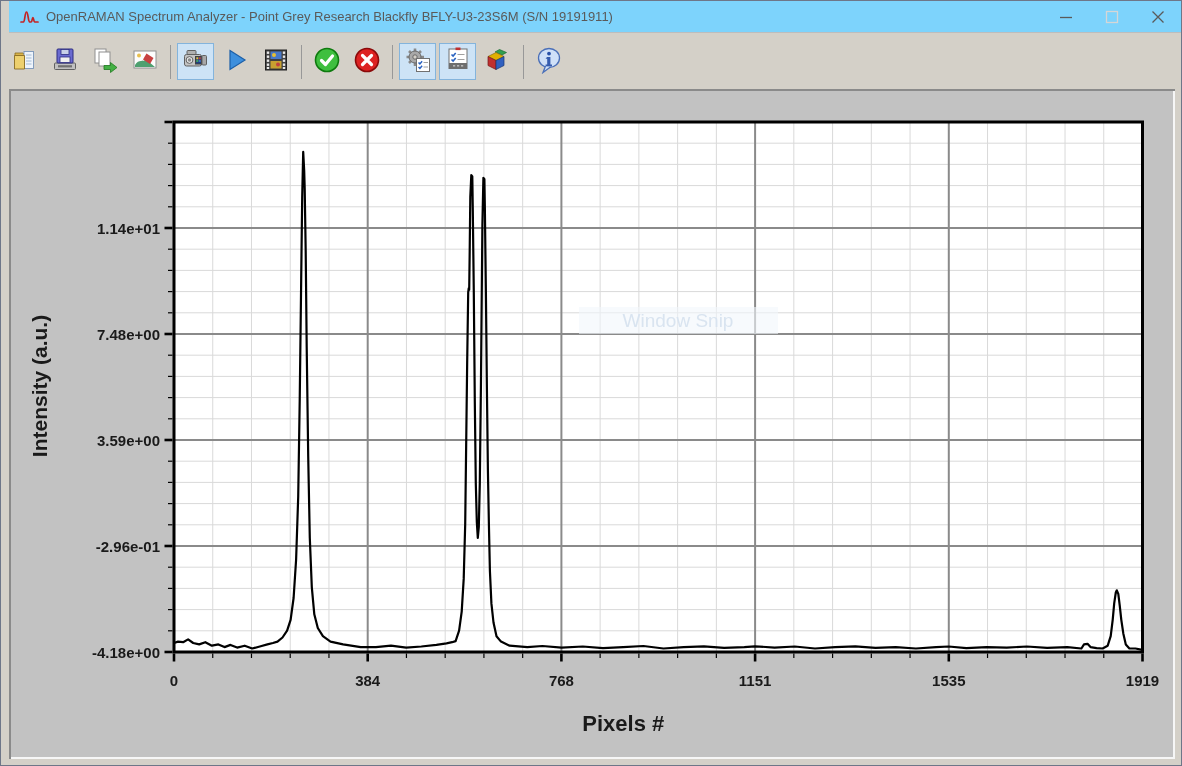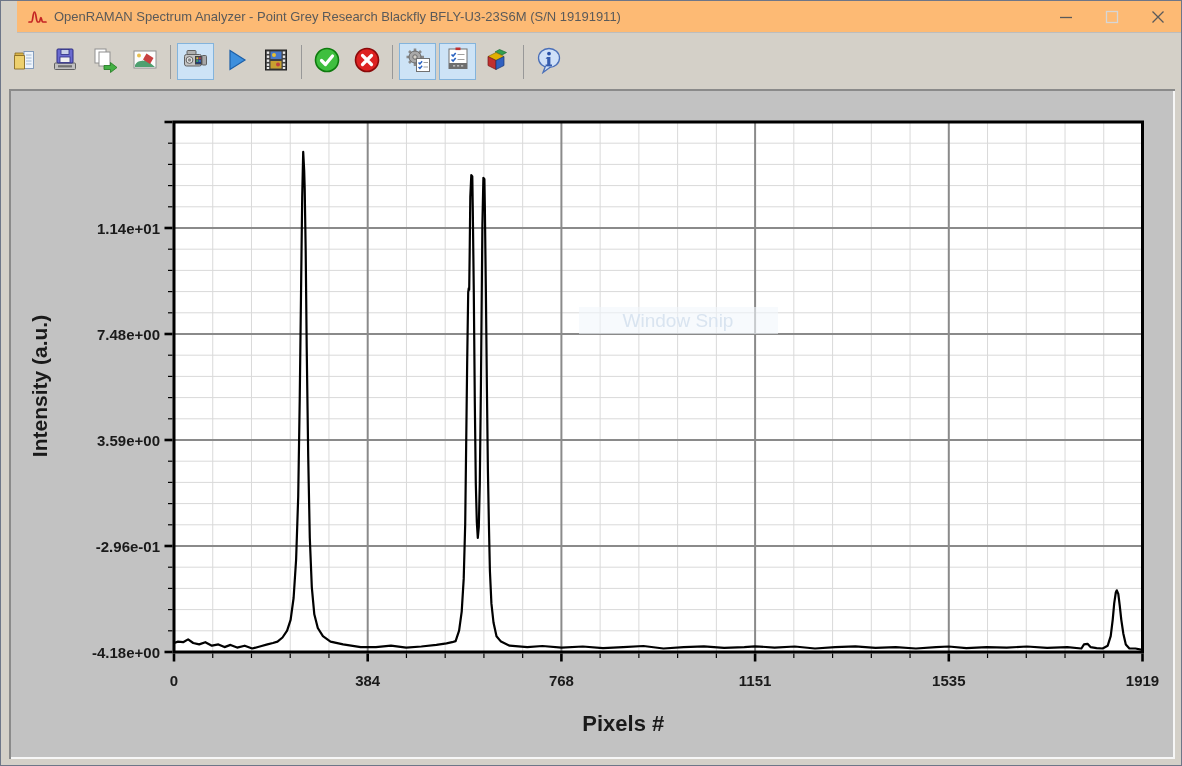--- a/index.html
+++ b/index.html
@@ -5,22 +5,22 @@
   * { margin:0; padding:0; box-sizing:border-box; }
   html,body { width:1182px; height:766px; }
   body {
     position:relative; overflow:hidden;
     background:#d4d0c8;
     font-family:"Liberation Sans", sans-serif;
     border:1px solid #6e7688;
   }
   
   .titlebar {
-    position:absolute; top:0; left:16px; right:0; height:32px;
-    background:#fdba74; border-bottom:1px solid #bdbdbd;
+    position:absolute; top:0; left:8px; right:0; height:32px;
+    background:#7dd3fc; border-bottom:1px solid #bdbdbd;
     display:flex; align-items:center;
   }
   .app-icon { margin:0 7px 0 10px; display:flex; }
   .title-text { font-size:13px; color:#5a5a5a; flex:1; white-space:nowrap; overflow:hidden; }
   .win-controls { display:flex; height:100%; }
   .win-btn {
     width:46px; height:100%; border:none; background:transparent;
     display:flex; align-items:center; justify-content:center; cursor:default;
   }
   

